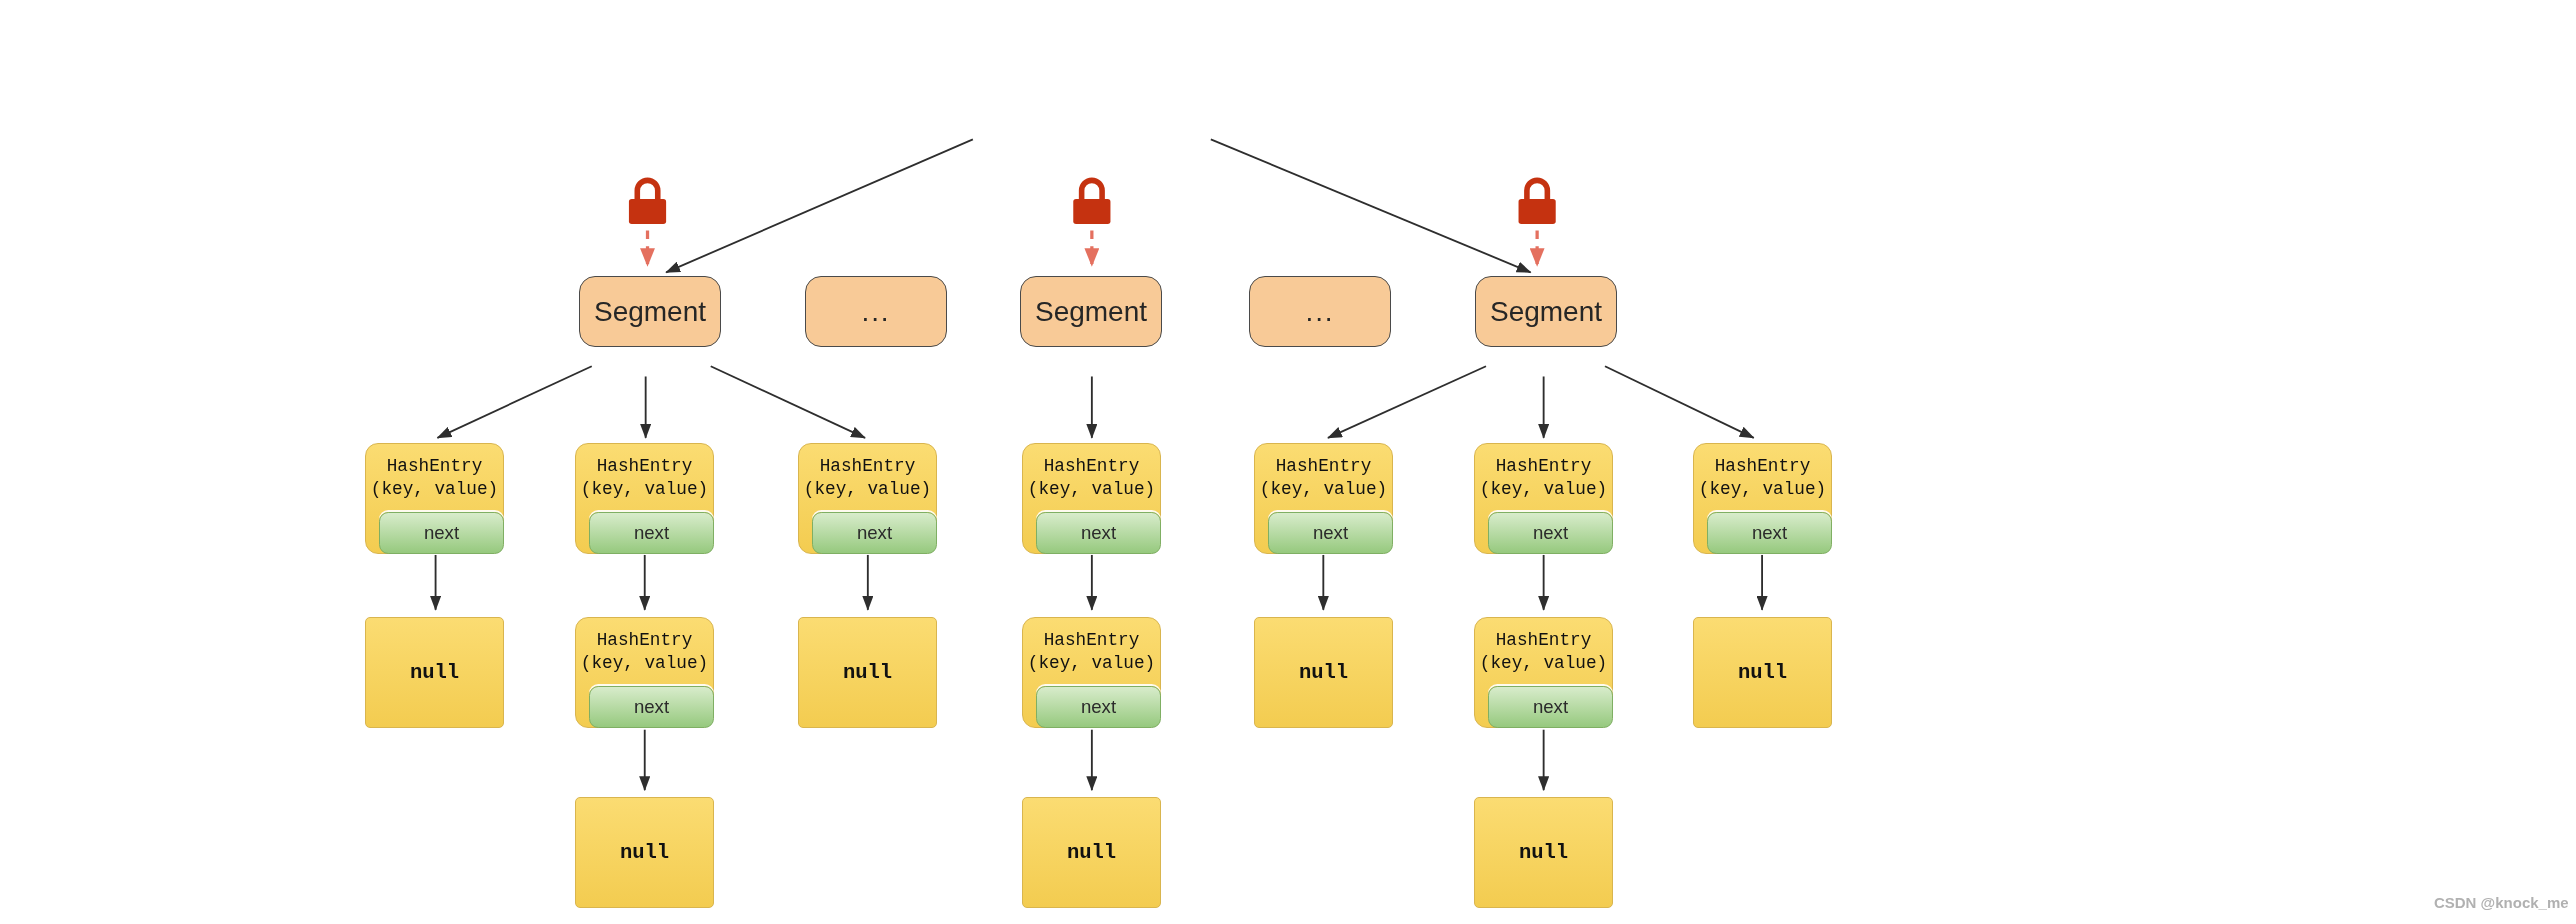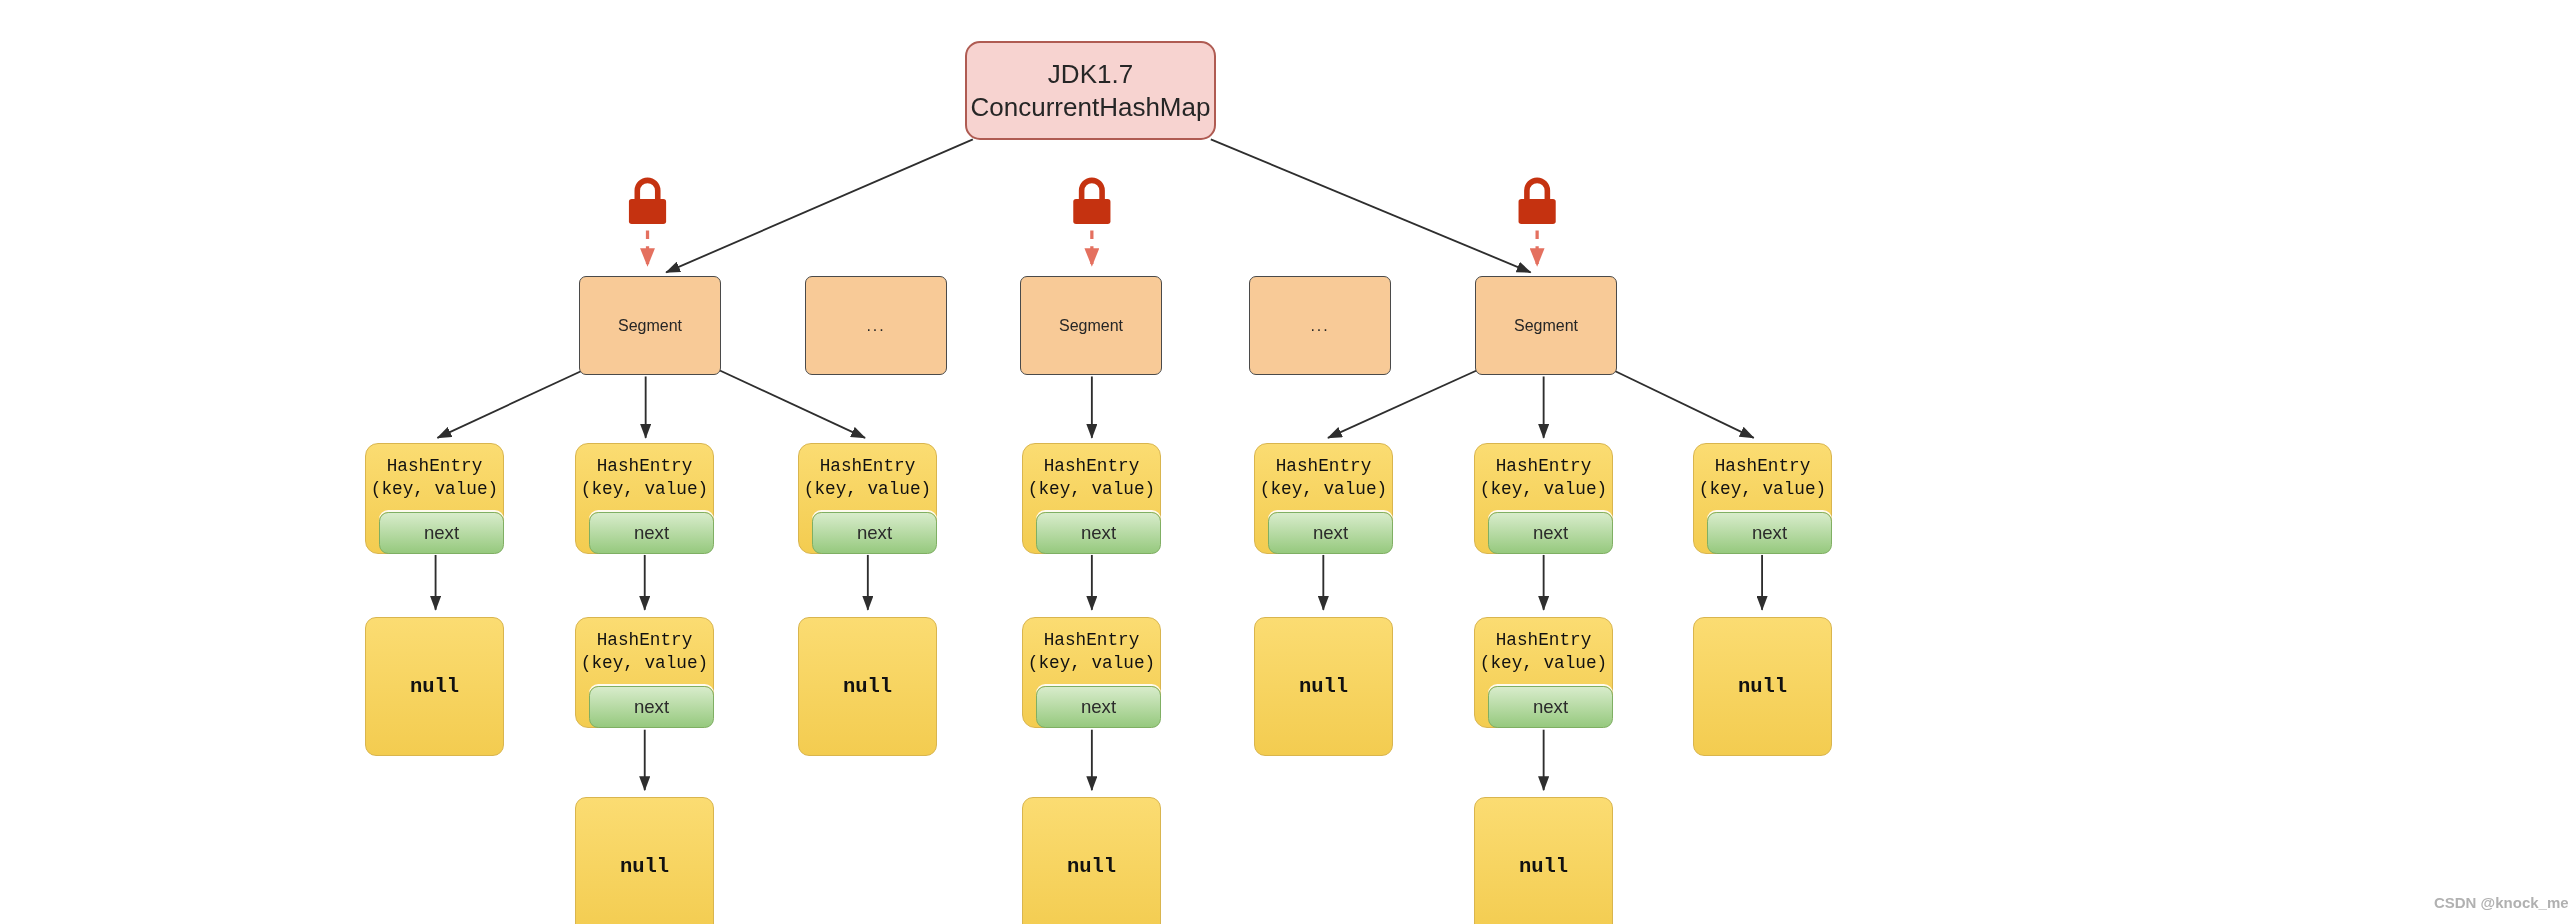--- a/index.html
+++ b/index.html
@@ -8,23 +8,23 @@
     font-family:"Liberation Sans",sans-serif;color:#262626;
   }
   .edges{position:absolute;left:0;top:0;z-index:1;pointer-events:none;}
   .node{position:absolute;z-index:2;box-sizing:border-box;display:flex;align-items:center;justify-content:center;}
   .title-box{
     left:965px;top:41px;width:251px;height:99px;
     background:#F7D3D0;border:2.3px solid #AF5B52;border-radius:15px;
     flex-direction:column;font-size:26px;line-height:33px;text-align:center;color:#262626;
   }
   .seg{
-    top:276px;width:142px;height:99px;
-    background:#F8CA97;border:1.9px solid #4A4A4A;border-radius:7px;
-    font-size:16px;color:#262626;
+    top:276px;width:142px;height:71px;
+    background:#F8CA97;border:1.9px solid #4A4A4A;border-radius:16px;
+    font-size:28px;color:#262626;
   }
   .dots{letter-spacing:1.9px;}
   .entry{
     width:139px;height:111px;border-radius:13px;
     border:1.9px solid #D9B54E;
     background:linear-gradient(#FBDC72,#F3CC50);
   }
   .entry-top{
     position:absolute;left:0;right:0;top:0;bottom:42px;
     display:flex;flex-direction:column;align-items:center;justify-content:center;
@@ -34,21 +34,21 @@
   .nextbar{
     position:absolute;left:-0.9px;right:-0.9px;bottom:-0.9px;height:42px;
     border-radius:9.3px;border:1.9px solid #7FAF63;box-sizing:border-box;
     background:linear-gradient(#D8ECCB,#96C97E);
     display:flex;align-items:center;justify-content:center;
     font-size:18.6px;color:#2B2B2B;
     box-shadow:0 -1.9px 0 rgba(255,255,255,0.9);
     margin-left:14px;
   }
   .nullbox{
-    width:139px;height:139px;border-radius:11px;
+    width:139px;height:111px;border-radius:5px;
     border:1.9px solid #D9B54E;
     background:linear-gradient(#FBDC72,#F3CC50);
     font-family:"Liberation Mono","DejaVu Sans Mono",monospace;font-weight:bold;
     font-size:20.5px;color:#111;text-align:center;
   }
   .watermark{
     position:absolute;z-index:3;right:7.4px;top:894px;
     font-size:15px;color:#B1B1B1;font-weight:bold;
   }
 </style>
@@ -103,24 +103,20 @@
     <g transform="translate(1151,184)">
       <path d="M12,33 V21 a11,11 0 0 1 22,0 V33" fill="none" stroke="#C53210" stroke-width="6"></path>
       <rect x="3" y="30" width="40" height="27" rx="3" fill="#C53210"></rect>
     </g>
     <g transform="translate(1630,184)">
       <path d="M12,33 V21 a11,11 0 0 1 22,0 V33" fill="none" stroke="#C53210" stroke-width="6"></path>
       <rect x="3" y="30" width="40" height="27" rx="3" fill="#C53210"></rect>
     </g>
   </svg>
 
-  <div class="node title-box">
-    <div>JDK1.7</div>
-    <div>ConcurrentHashMap</div>
-  </div>
 
   <div class="node seg" style="left:579px;">
       <span>Segment</span>
     </div>
   <div class="node seg dots" style="left:805px;">
       <span>...</span>
     </div>
   <div class="node seg" style="left:1020px;">
       <span>Segment</span>
     </div>

